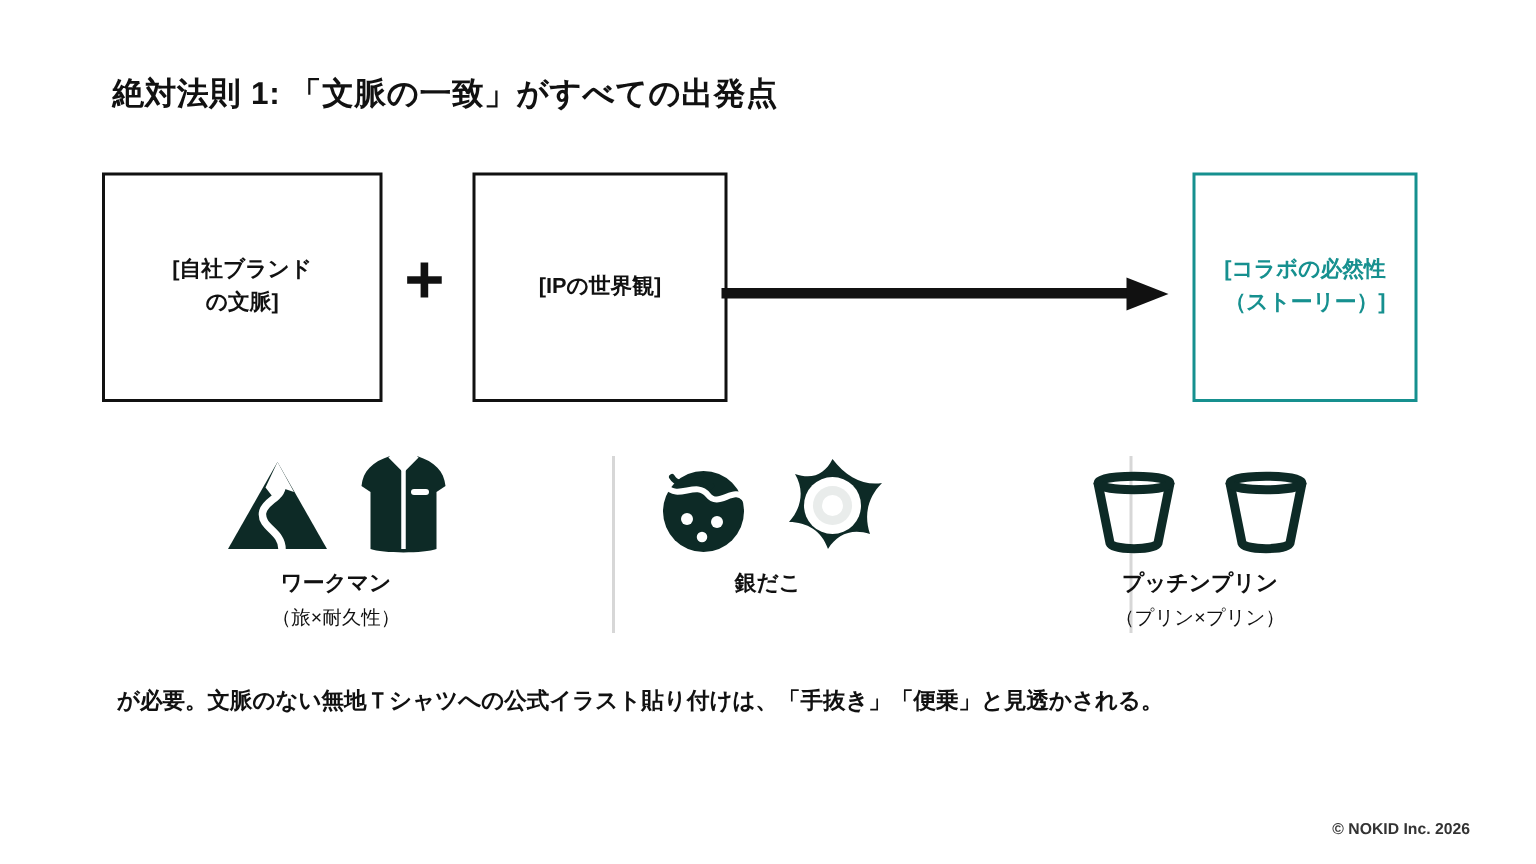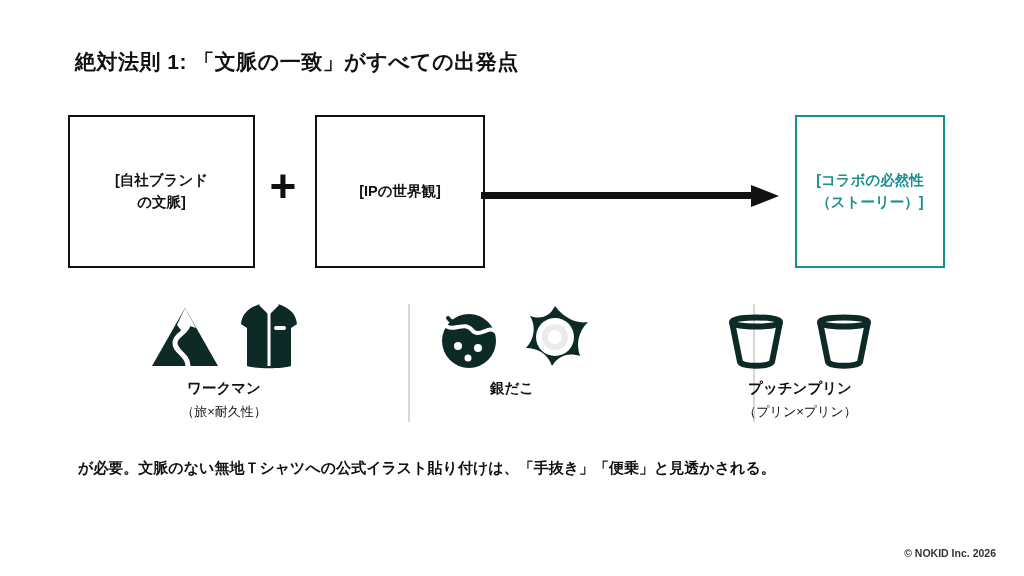--- a/index.html
+++ b/index.html
@@ -170,21 +170,21 @@
     width: 880px;
     font-size: 15px;
     font-weight: bold;
     line-height: 1.7;
     color: #111111;
   }
 
   
   .footer {
     position: absolute;
-    right: 28px;
+    right: 44px;
     bottom: 17px;
     font-size: 10.5px;
     font-weight: bold;
     color: #333333;
   }
 
   svg { display: block; }
 </style>
 </head>
 <body>

